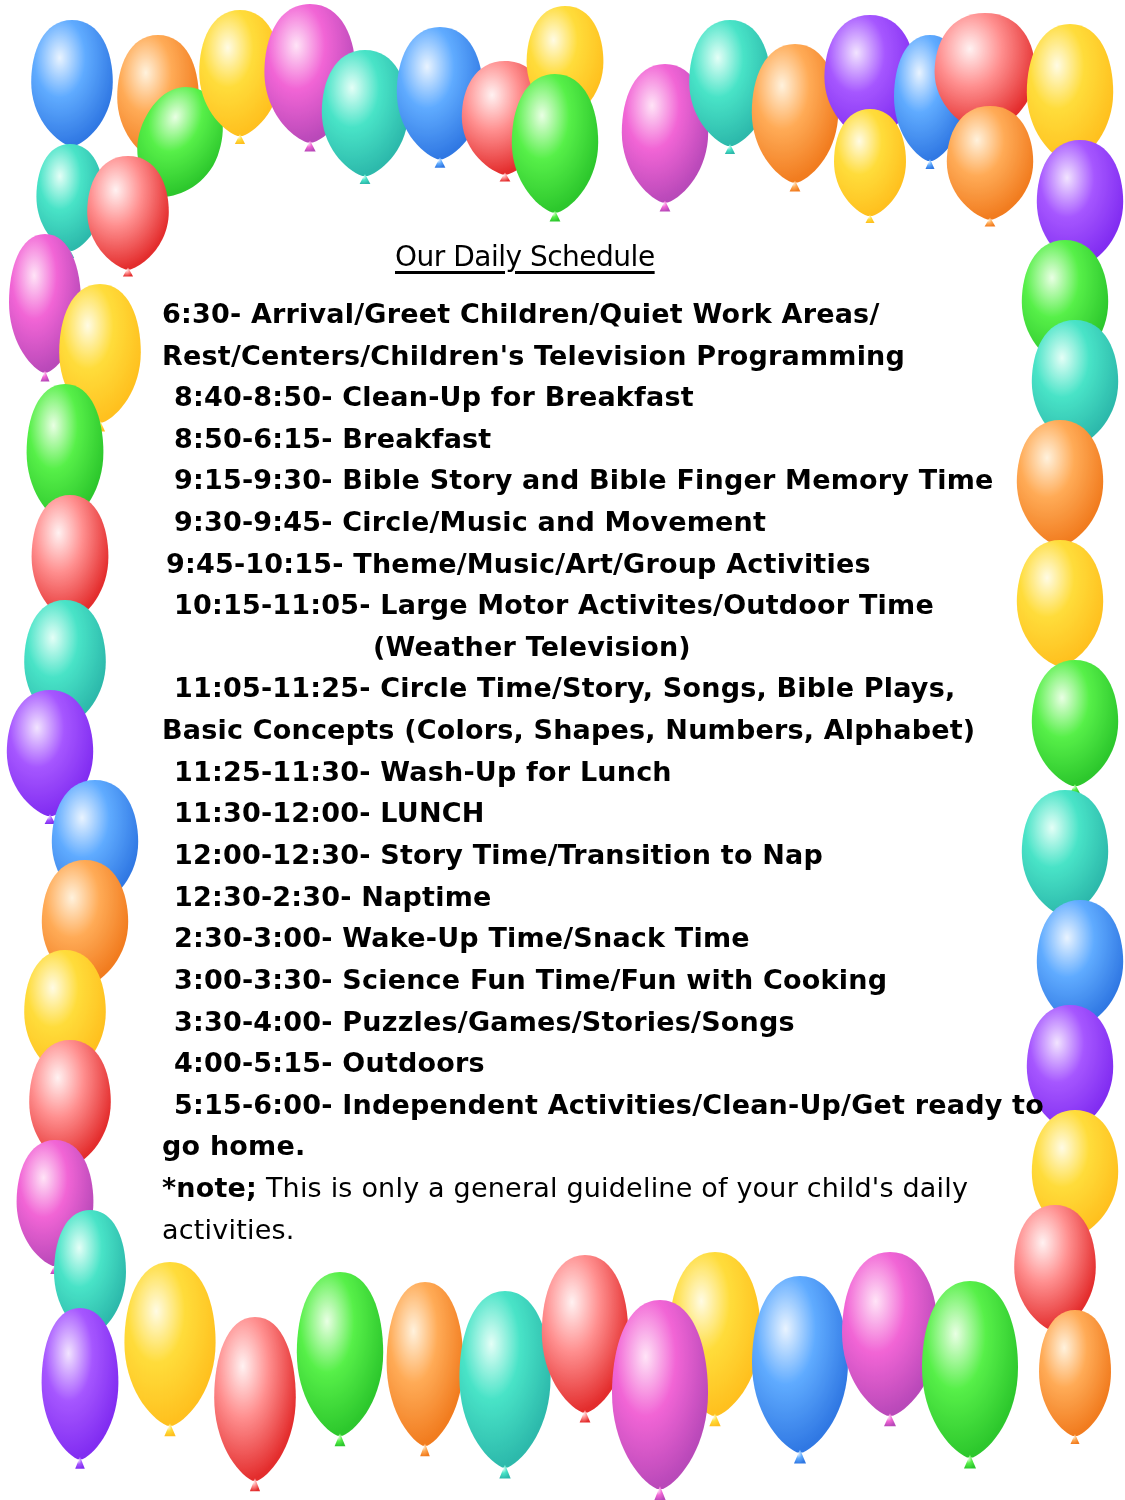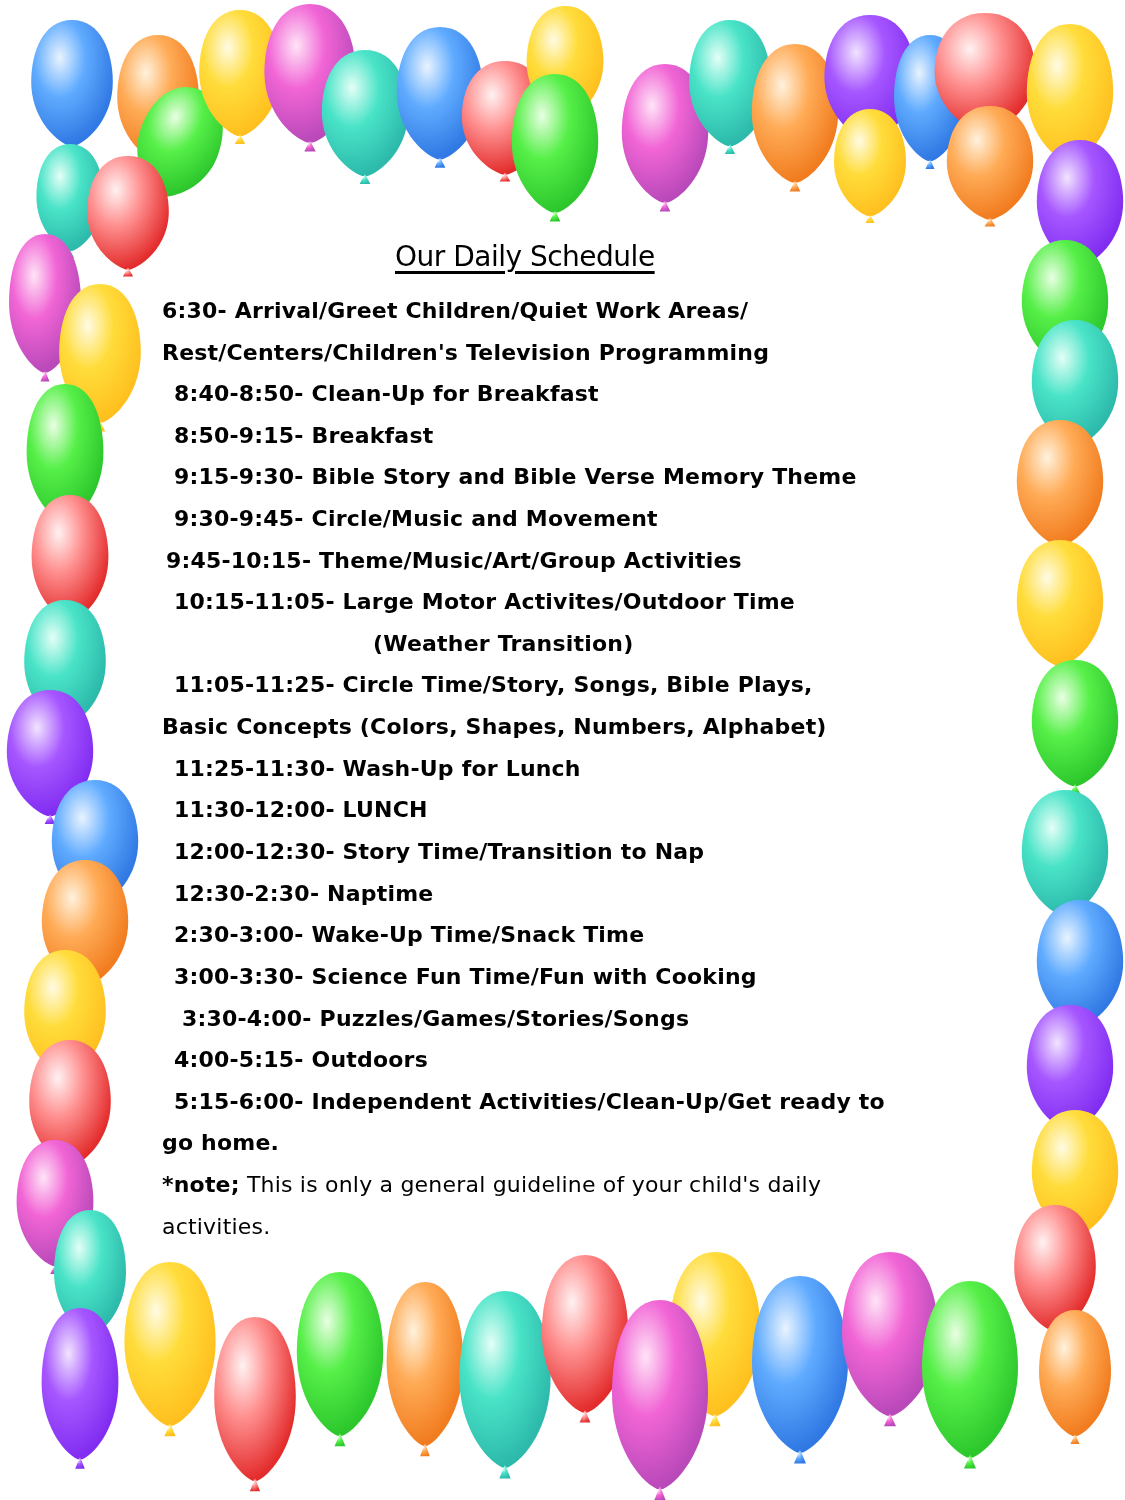--- a/index.html
+++ b/index.html
@@ -8,21 +8,21 @@
   .content {
     position:absolute; left:162px; top:240px; width:820px;
     font-family:"DejaVu Sans", sans-serif; color:#000;
   }
   .title {
     position:absolute; left:233px; top:0; font-size:28px; font-weight:normal;
     text-decoration:underline; text-decoration-thickness:3px; text-underline-offset:5px;
     letter-spacing:-0.5px; white-space:nowrap;
   }
   .line {
-    position:absolute; left:0; font-size:22px; font-weight:bold; white-space:nowrap;
+    position:absolute; left:0; font-size:27px; font-weight:bold; white-space:nowrap;
     letter-spacing:0.2px;
   }
   .note { font-weight:normal;text-align:right; }
   .note b { font-weight:bold; }
 </style>
 </head>
 <body>
 
 <svg id="border" viewBox="0 0 1125 1500" xmlns="http://www.w3.org/2000/svg">
   <defs>
@@ -135,34 +135,34 @@
     <use href="#bal" fill="url(#gGreen)" transform="translate(970,1365) scale(1.0,1.4)"></use>
   </g>
 </svg>
 
 <div class="content">
   <div class="title">Our Daily Schedule</div>
 
   <div class="line" style="top:58px"><span>6:30-</span> <span>Arrival/Greet Children/Quiet Work Areas/</span></div>
   <div class="line" style="top:100px"><span>Rest/Centers/Children's Television Programming</span></div>
   <div class="line" style="top:141px;left:12px"><span> 8:40-8:50-</span> <span>Clean-Up for Breakfast</span></div>
-  <div class="line" style="top:183px;left:12px"><span> 8:50-9:15-</span> <span>Breakfast</span></div>
-  <div class="line" style="top:224px;left:12px"><span> 9:15-9:30-</span> <span>Bible Story and Bible Verse Memory Theme</span></div>
+  <div class="line" style="top:183px;left:12px"><span> 8:50-6:15-</span> <span>Breakfast</span></div>
+  <div class="line" style="top:224px;left:12px"><span> 9:15-9:30-</span> <span>Bible Story and Bible Finger Memory Time</span></div>
   <div class="line" style="top:266px;left:12px"><span> 9:30-9:45-</span> <span>Circle/Music and Movement</span></div>
   <div class="line" style="top:308px;left:4px"><span> 9:45-10:15-</span> <span>Theme/Music/Art/Group Activities</span></div>
   <div class="line" style="top:349px;left:12px"><span> 10:15-11:05-</span> <span>Large Motor Activites/Outdoor Time</span></div>
-  <div class="line" style="top:391px;left:211px"><span>(Weather Transition)</span></div>
+  <div class="line" style="top:391px;left:211px"><span>(Weather Television)</span></div>
   <div class="line" style="top:432px;left:12px"><span> 11:05-11:25-</span> <span>Circle Time/Story, Songs, Bible Plays,</span></div>
   <div class="line" style="top:474px"><span>Basic Concepts (Colors, Shapes, Numbers, Alphabet)</span></div>
   <div class="line" style="top:516px;left:12px"><span> 11:25-11:30-</span> <span>Wash-Up for Lunch</span></div>
   <div class="line" style="top:557px;left:12px"><span> 11:30-12:00-</span> <span>LUNCH</span></div>
   <div class="line" style="top:599px;left:12px"><span> 12:00-12:30-</span> <span>Story Time/Transition to Nap</span></div>
   <div class="line" style="top:641px;left:12px"><span> 12:30-2:30-</span> <span>Naptime</span></div>
   <div class="line" style="top:682px;left:12px"><span> 2:30-3:00-</span> <span>Wake-Up Time/Snack Time</span></div>
   <div class="line" style="top:724px;left:12px"><span> 3:00-3:30-</span> <span>Science Fun Time/Fun with Cooking</span></div>
-  <div class="line" style="top:766px;left:20px"><span> 3:30-4:00-</span> <span>Puzzles/Games/Stories/Songs</span></div>
+  <div class="line" style="top:766px;left:12px"><span> 3:30-4:00-</span> <span>Puzzles/Games/Stories/Songs</span></div>
   <div class="line" style="top:807px;left:12px"><span> 4:00-5:15-</span> <span>Outdoors</span></div>
   <div class="line" style="top:849px;left:12px"><span> 5:15-6:00-</span> <span>Independent Activities/Clean-Up/Get ready to</span></div>
   <div class="line" style="top:890px"><span>go home.</span></div>
 
   <div class="line note" style="top:932px"><b>*note;</b><span> This is only a general guideline of your child's daily</span></div>
   <div class="line note" style="top:974px"><span>activities.</span></div>
 </div>
 
 </body></html>

